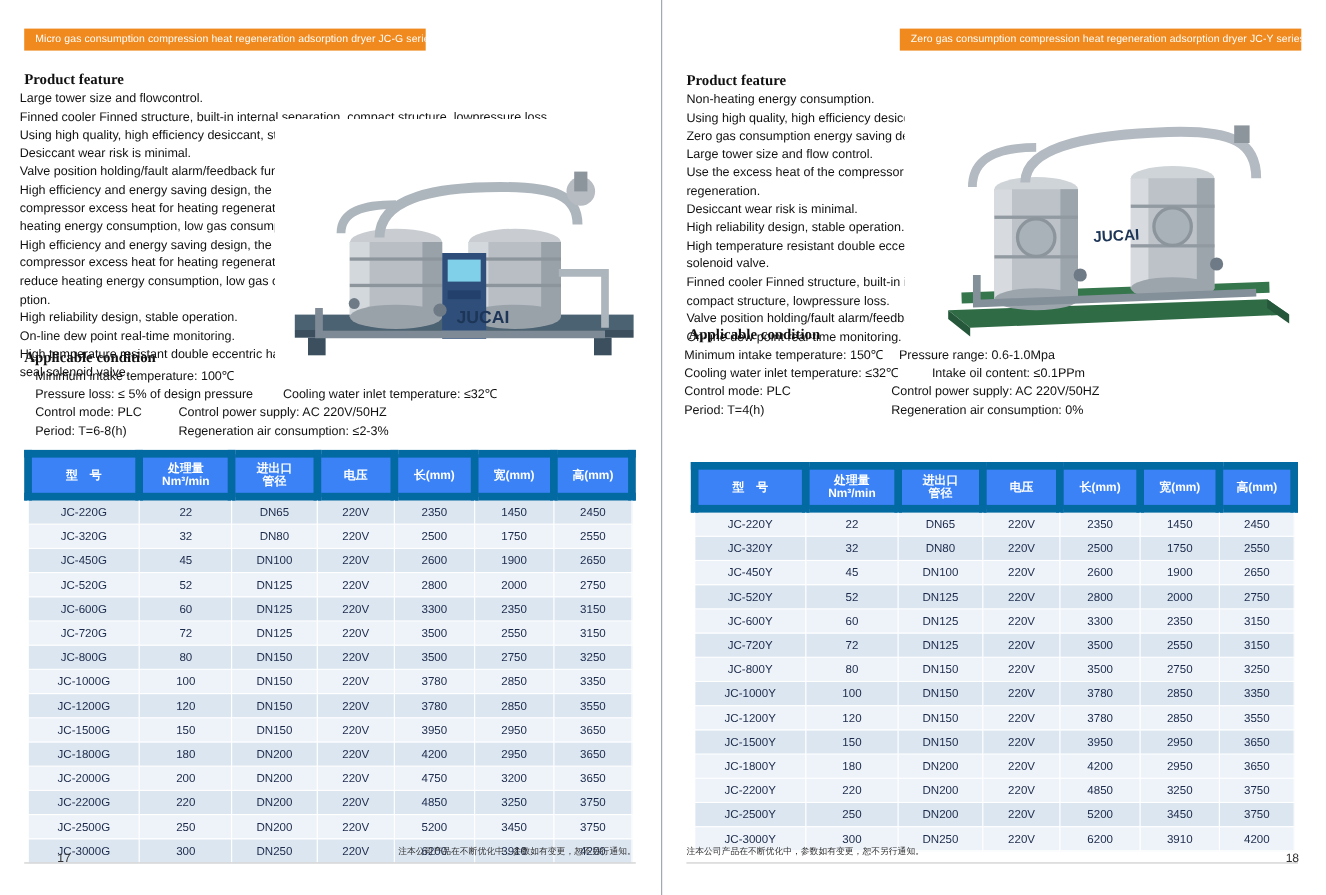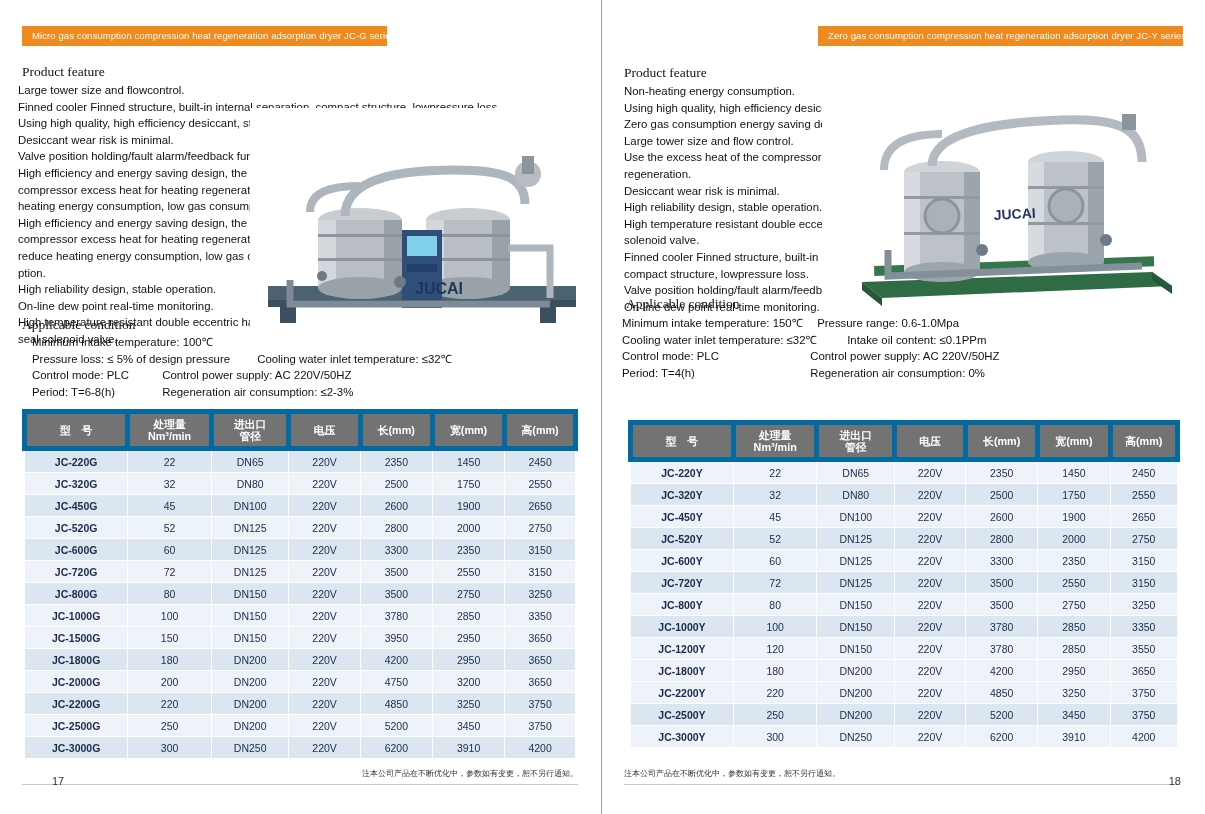--- a/index.html
+++ b/index.html
@@ -29,21 +29,21 @@
     white-space:nowrap;
     overflow:hidden;
     letter-spacing:.1px;
   }
   .title-left{left:22px;top:26px;width:365px;}
   .title-right{right:22px;top:26px;width:365px;text-align:left;}
 
   
   .sec-head{
     position:absolute;
-    font-weight:normal;
+    font-weight:bold;
     font-size:13.5px;
     color:#111;
     font-family:"Liberation Serif", serif;
   }
   .feat-list{
     position:absolute;
     font-size:11.4px;
     line-height:16.6px;
     color:#111;
     white-space:pre-line;
@@ -65,38 +65,38 @@
   .photo svg{display:block;}
 
   
   table.spec{
     position:absolute;
     border-collapse:collapse;
     font-size:10.5px;
     color:#1b2a4a;
   }
   table.spec th{
-    background:#737373;
+    background:#3b82f6;
     color:#ffffff;
     font-weight:bold;
     font-size:10.8px;
-    border:5px solid #0369a1;
+    border:7px solid #0369a1;
     text-align:center;
     padding:4px 2px;
     line-height:12px;
   }
   table.spec td{
     border:1px solid #ffffff;
     text-align:center;
     padding:3px 2px;
     height:15px;
   }
   table.spec tr.odd td{background:#dce6f1;}
   table.spec tr.even td{background:#eef3f9;}
-  table.spec td.model{font-weight:bold;}
+  table.spec td.model{font-weight:normal;}
 
   .note{
     position:absolute;
     font-size:8px;
     color:#333;
     white-space:nowrap;
   }
   .pagenum{
     position:absolute;
     font-size:11px;
@@ -283,20 +283,29 @@
             </tr>
           <tr class="even">
               <td class="model">JC-1000G</td>
               <td>100</td>
               <td>DN150</td>
               <td>220V</td>
               <td>3780</td>
               <td>2850</td>
               <td>3350</td>
             </tr>
+          <tr class="odd">
+              <td class="model">JC-1200G</td>
+              <td>120</td>
+              <td>DN150</td>
+              <td>220V</td>
+              <td>3780</td>
+              <td>2850</td>
+              <td>3550</td>
+            </tr>
           <tr class="even">
               <td class="model">JC-1500G</td>
               <td>150</td>
               <td>DN150</td>
               <td>220V</td>
               <td>3950</td>
               <td>2950</td>
               <td>3650</td>
             </tr>
           <tr class="odd">
@@ -530,20 +539,29 @@
             </tr>
           <tr class="even">
               <td class="model">JC-1200Y</td>
               <td>120</td>
               <td>DN150</td>
               <td>220V</td>
               <td>3780</td>
               <td>2850</td>
               <td>3550</td>
             </tr>
+          <tr class="odd">
+              <td class="model">JC-1500Y</td>
+              <td>150</td>
+              <td>DN150</td>
+              <td>220V</td>
+              <td>3950</td>
+              <td>2950</td>
+              <td>3650</td>
+            </tr>
           <tr class="even">
               <td class="model">JC-1800Y</td>
               <td>180</td>
               <td>DN200</td>
               <td>220V</td>
               <td>4200</td>
               <td>2950</td>
               <td>3650</td>
             </tr>
           <tr class="even">

